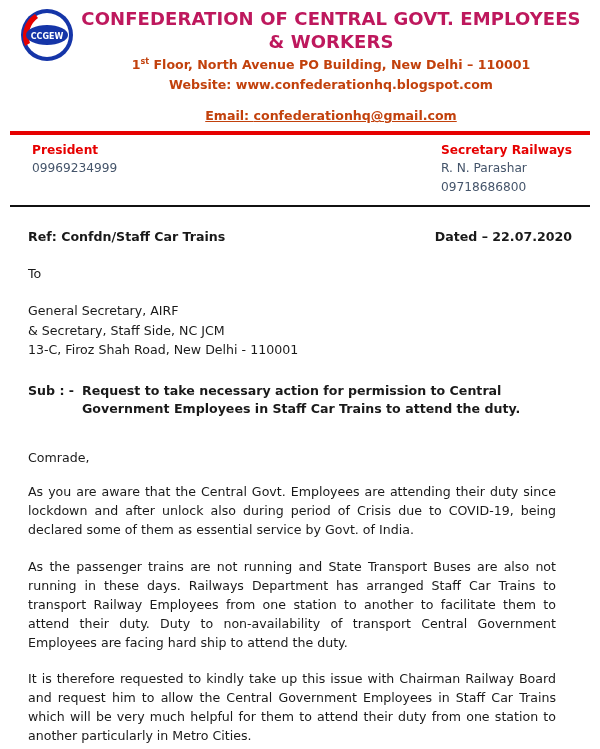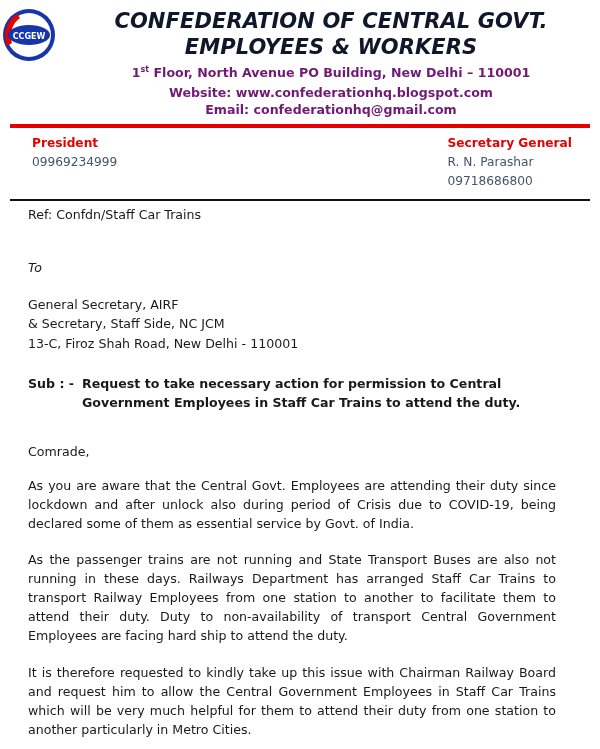--- a/index.html
+++ b/index.html
@@ -14,41 +14,40 @@
     min-height: 749px;
     background: #ffffff;
     padding-bottom: 24px;
     position: relative;
   }
 
   
   .header { position: relative; padding: 8px 10px 0 10px; }
   .logo {
     position: absolute;
-    left: 2px; top: 8px;
+    left: 20px; top: 8px;
     width: 54px; height: 54px;
   }
   .header-text { margin-left: 62px; text-align: center; }
   .org-name {
-    color: #0f172a;
+    color: #be185d;
     font-weight: bold;
-    font-size: 21px;
+    font-size: 18px;
     line-height: 1.25;
     letter-spacing: 0.1px;
-    font-style: italic;
   }
   .blue-line {
-    color: #701a75;
+    color: #c2410c;
     font-weight: bold;
     font-size: 12.6px;
     line-height: 1.2;
   }
   .addr   { margin-top: 4px; }
   .web    { margin-top: 5px; }
-  .email  { margin-top: 2px; }
+  .email  { margin-top: 16px; text-decoration: underline; }
   .addr sup { font-size: 8px; }
 
   .red-rule {
     height: 4px;
     background: #e60000;
     margin: 7px 10px 0 10px;
   }
 
   
   .officers {
@@ -67,24 +66,24 @@
     background: #111111;
     margin: 8px 10px 0 10px;
   }
 
   
   .content { padding: 0 28px; font-size: 12.6px; }
 
   .ref-row {
     display: flex;
     justify-content: space-between;
-    font-weight: normal;
-    margin-top: 6px;
+    font-weight: bold;
+    margin-top: 22px;
   }
-  .to-line { margin-top: 38px; font-style: italic; }
+  .to-line { margin-top: 22px; }
   .recipient { margin-top: 20px; line-height: 1.55; }
 
   .subject-row {
     display: flex;
     margin-top: 22px;
     font-weight: bold;
     line-height: 1.45;
     justify-content: space-between;
   }
   .subject-label { flex: 0 0 48px; }
@@ -122,32 +121,33 @@
   </div>
 
   <div class="red-rule"></div>
 
   <div class="officers">
     <div class="officer-left">
       <div class="officer-title">President</div>
       <div class="officer-phone">09969234999</div>
     </div>
     <div class="officer-right">
-      <div class="officer-title">Secretary General</div>
+      <div class="officer-title">Secretary Railways</div>
       <div class="officer-name">R. N. Parashar</div>
       <div class="officer-phone">09718686800</div>
     </div>
   </div>
 
   <div class="black-rule"></div>
 
   <div class="content">
 
     <div class="ref-row">
       <span>Ref: Confdn/Staff Car Trains</span>
+      <span>Dated – 22.07.2020</span>
     </div>
 
     <div class="to-line">To</div>
 
     <div class="recipient">
       <div>General Secretary, AIRF</div>
       <div>&amp; Secretary, Staff Side, NC JCM</div>
       <div>13-C, Firoz Shah Road, New Delhi - 110001</div>
     </div>
 

